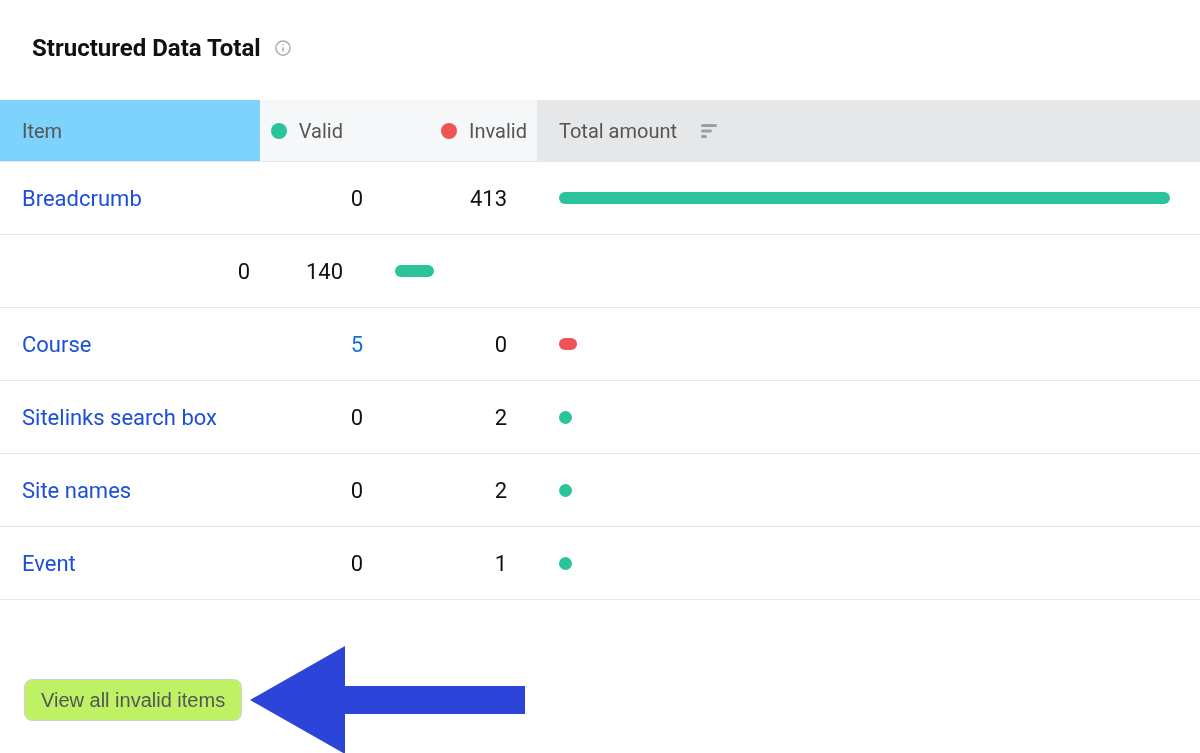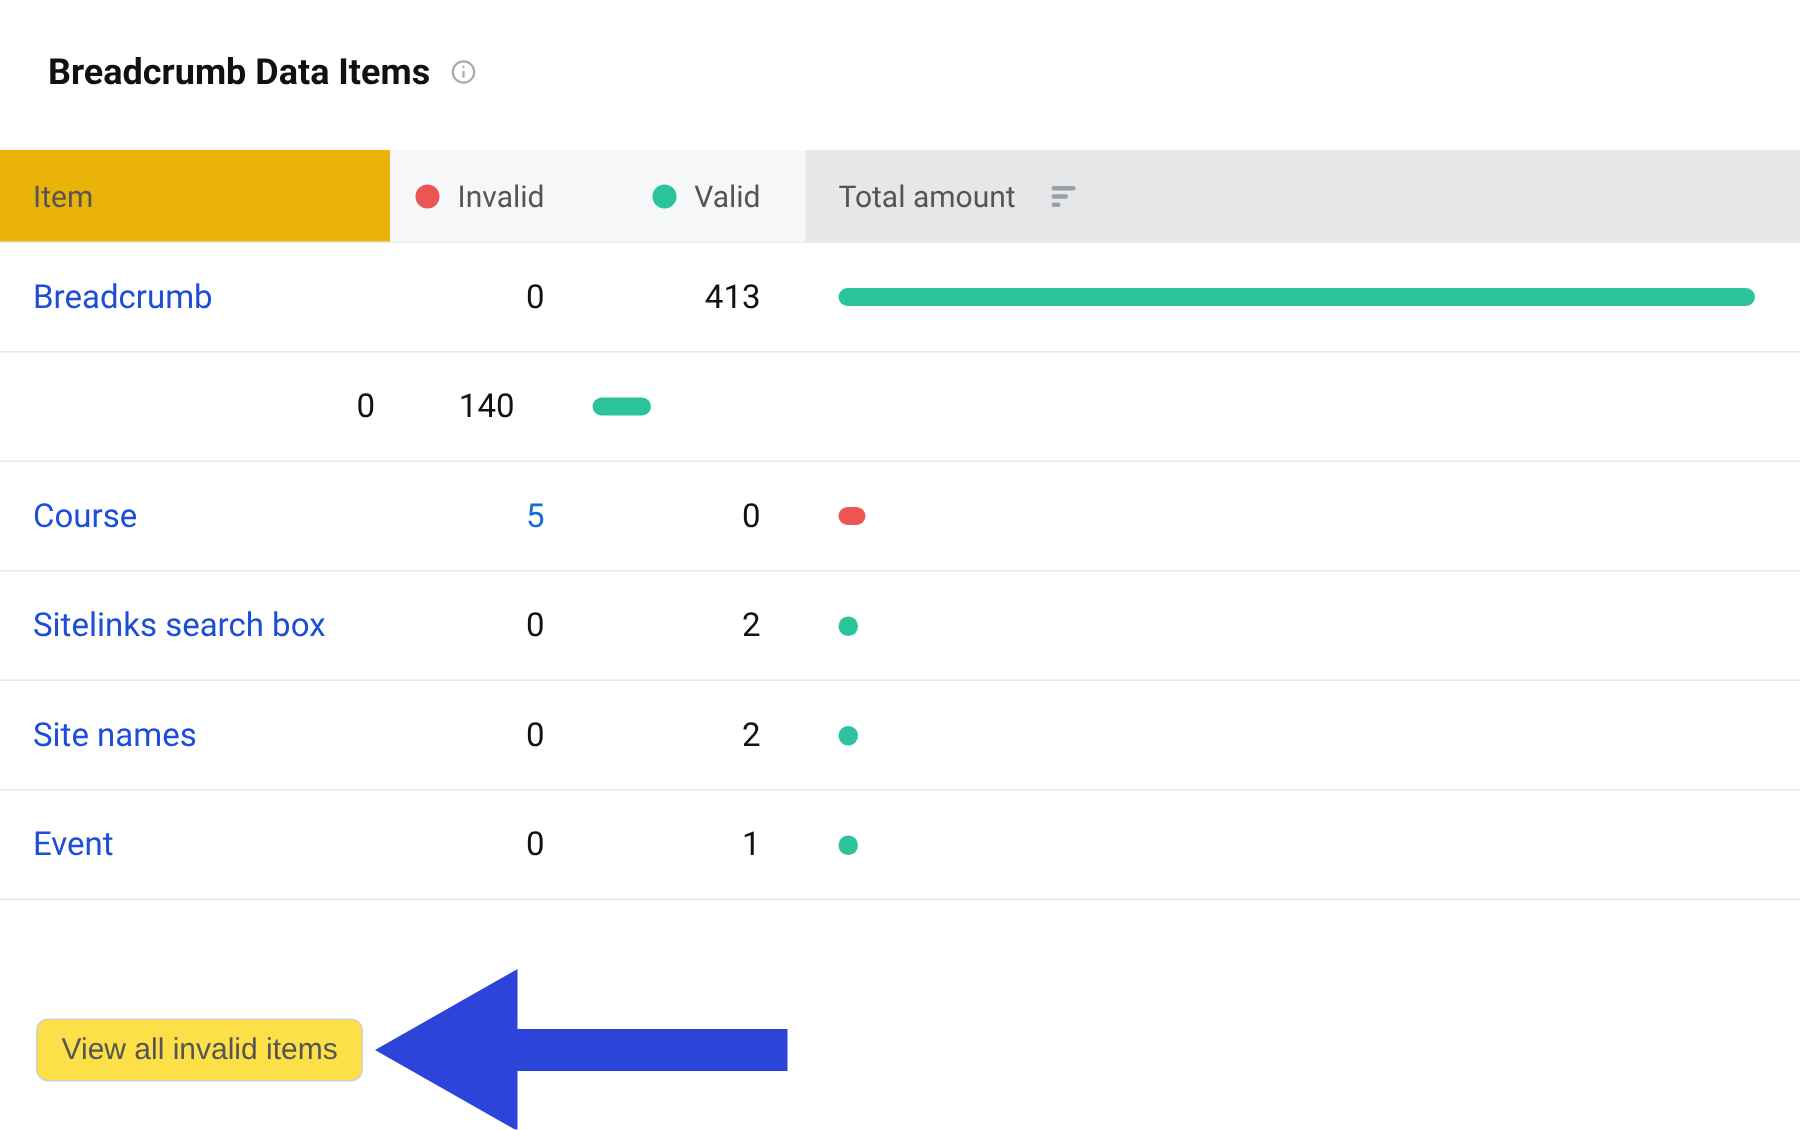--- a/index.html
+++ b/index.html
@@ -43,21 +43,21 @@
       border-bottom: 1px solid #e5e7eb;
     }
     .th {
       height: 100%;
       display: flex;
       align-items: center;
       font-size: 20px;
       color: #555;
       font-weight: 400;
     }
-    .th-item  { background: #eab308; padding-left: 22px; }
+    .th-item  { background: #7dd3fc; padding-left: 22px; }
     .th-invalid {
       background: #f6f7f8;
       justify-content: flex-end;
       padding-right: 10px;
       gap: 12px;
     }
     .th-valid {
       background: #f6f7f8;
       justify-content: flex-end;
       padding-right: 30px;
@@ -94,21 +94,21 @@
     }
     .bar-dot-red {
       width: 18px; height: 12px; border-radius: 6px;
       background: #ed5555;
     }
 
     .footer-row { padding: 46px 0 0 24px; display: flex; align-items: center; }
     .view-btn {
       font-size: 20px;
       color: #555;
-      background: #fde047;
+      background: #bef264;
       border: 1px solid #cfd2d6;
       border-radius: 8px;
       padding: 8px 16px;
       cursor: pointer;
       line-height: 1.2;
     }
 
     .arrow-annot {
       display: inline-flex; align-items: center;
       margin-left: 8px;
@@ -116,42 +116,42 @@
     .arrow-annot svg { display: block; }
 
     .sort-icon svg { display: block; }
   </style>
 </head>
 <body>
 
 <div class="page">
 
   <div class="title-row">
-    <h1 class="title">Breadcrumb Data Items</h1>
+    <h1 class="title">Structured Data Total</h1>
     <span class="info-icon">
       <svg viewBox="0 0 24 24" fill="none" stroke="currentColor" stroke-width="2">
         <circle cx="12" cy="12" r="9.5"></circle>
         <line x1="12" y1="11" x2="12" y2="17"></line>
         <circle cx="12" cy="7.5" r="1" fill="currentColor" stroke="none"></circle>
       </svg>
     </span>
   </div>
 
   <div class="table">
     <div class="thead-row">
       <div class="th th-item">
         <span>Item</span>
       </div>
+      <div class="th th-valid">
+        <span class="dot dot-green"></span>
+        <span>Valid</span>
+      </div>
       <div class="th th-invalid">
         <span class="dot dot-red"></span>
         <span>Invalid</span>
-      </div>
-      <div class="th th-valid">
-        <span class="dot dot-green"></span>
-        <span>Valid</span>
       </div>
       <div class="th th-total">
         <span>Total amount</span>
         <span class="sort-icon">
           <svg width="18" height="14" viewBox="0 0 18 14">
             <rect x="0" y="0" width="16" height="3" rx="1.5" fill="#9aa0a6"></rect>
             <rect x="0" y="5.5" width="11" height="3" rx="1.5" fill="#9aa0a6"></rect>
             <rect x="0" y="11" width="6" height="3" rx="1.5" fill="#9aa0a6"></rect>
           </svg>
         </span>

